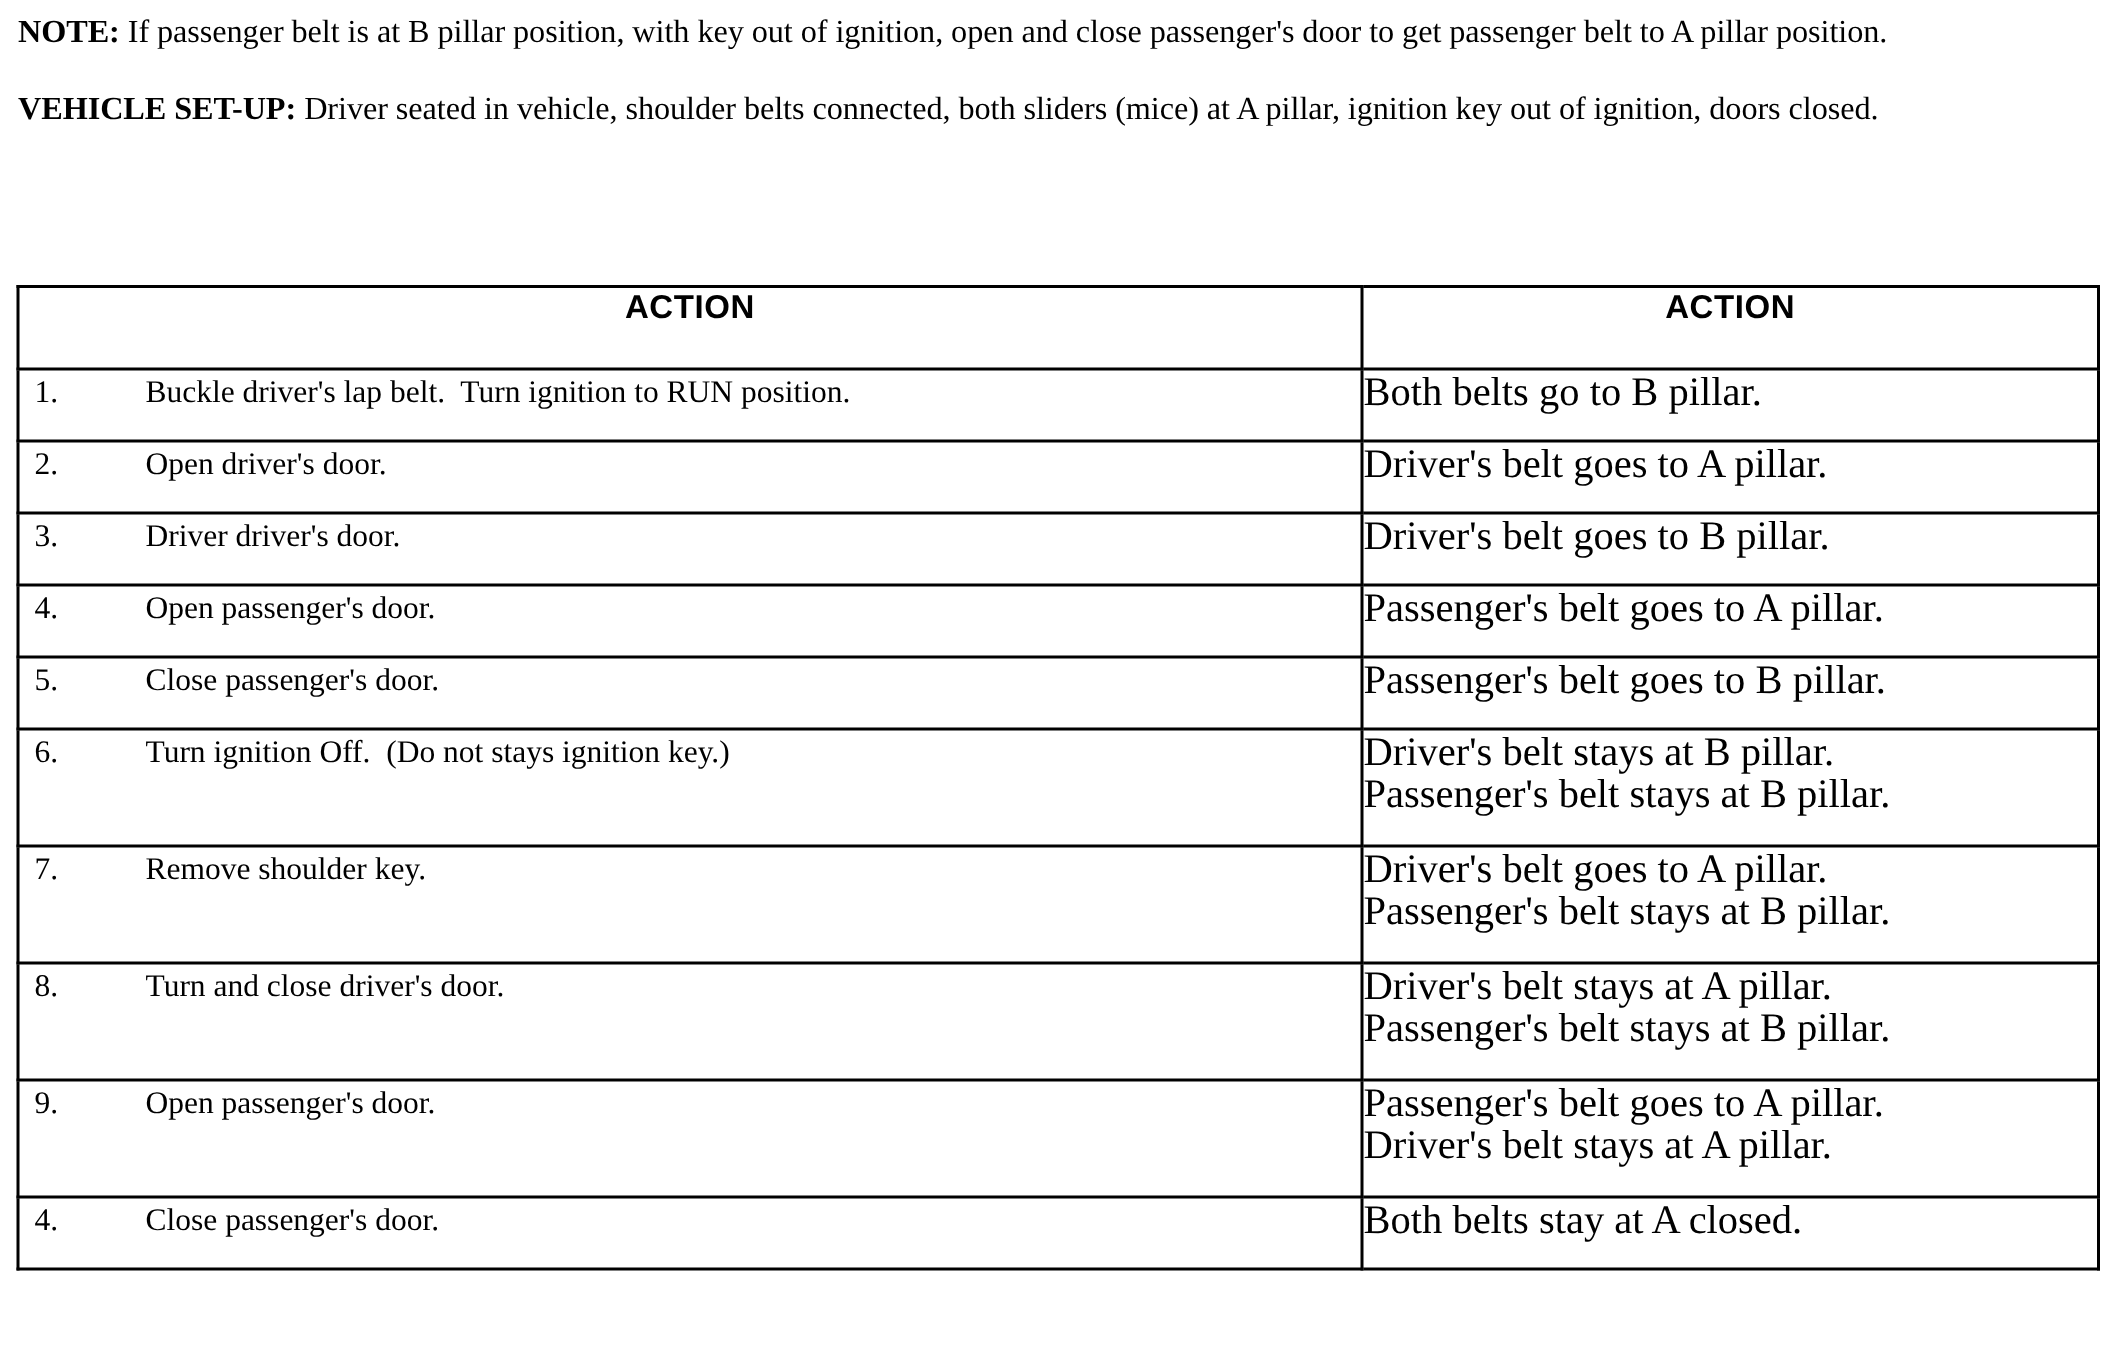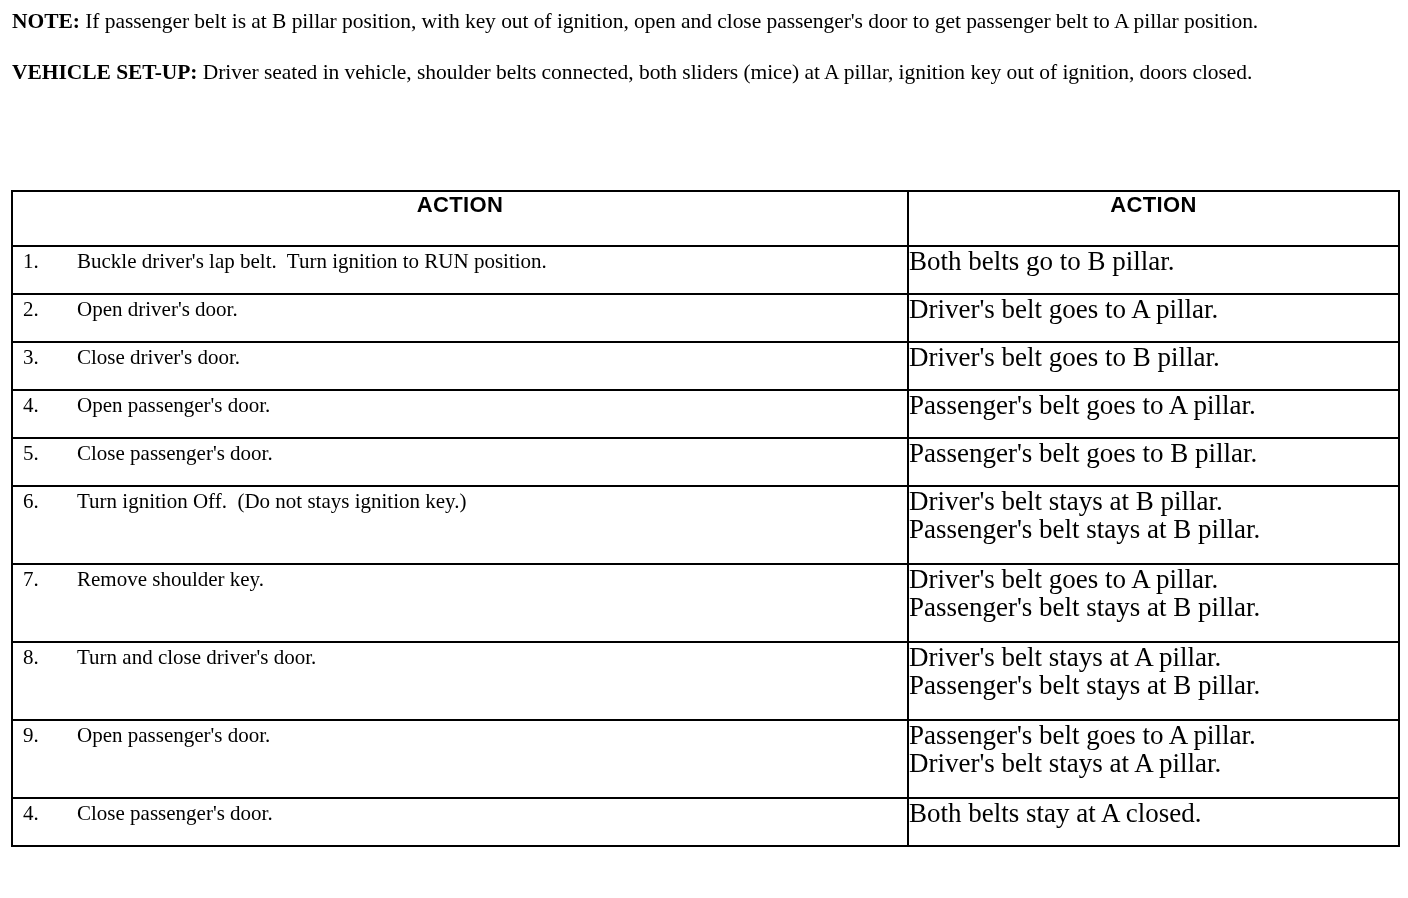--- a/index.html
+++ b/index.html
@@ -91,20 +91,21 @@
     line-height: 28px;
     text-align: left;
     padding-left: 10px;
     box-sizing: border-box;
   }
   .act-text {
     flex: 1 1 auto;
     font-size: 21px;
     line-height: 28px;
     white-space: pre;
+    margin-left: 20px;
   }
 
   td.verify-cell {
     padding: 8px 6px 6px 10px;
   }
   .verify-line {
     font-size: 27px;
     line-height: 28px;
     white-space: pre;
   }
@@ -154,21 +155,21 @@
               </div>
             </td>
             <td class="verify-cell">
               <div class="verify-line">Driver's belt goes to A pillar.</div>
             </td>
           </tr>
           <tr class="r-single">
             <td class="action-cell">
               <div class="action-inner">
                 <span class="num">3.</span>
-                <span class="act-text">Close driver's door.</span>
+                <span class="act-text">Driver driver's door.</span>
               </div>
             </td>
             <td class="verify-cell">
               <div class="verify-line">Driver's belt goes to B pillar.</div>
             </td>
           </tr>
           <tr class="r-single">
             <td class="action-cell">
               <div class="action-inner">
                 <span class="num">4.</span>

